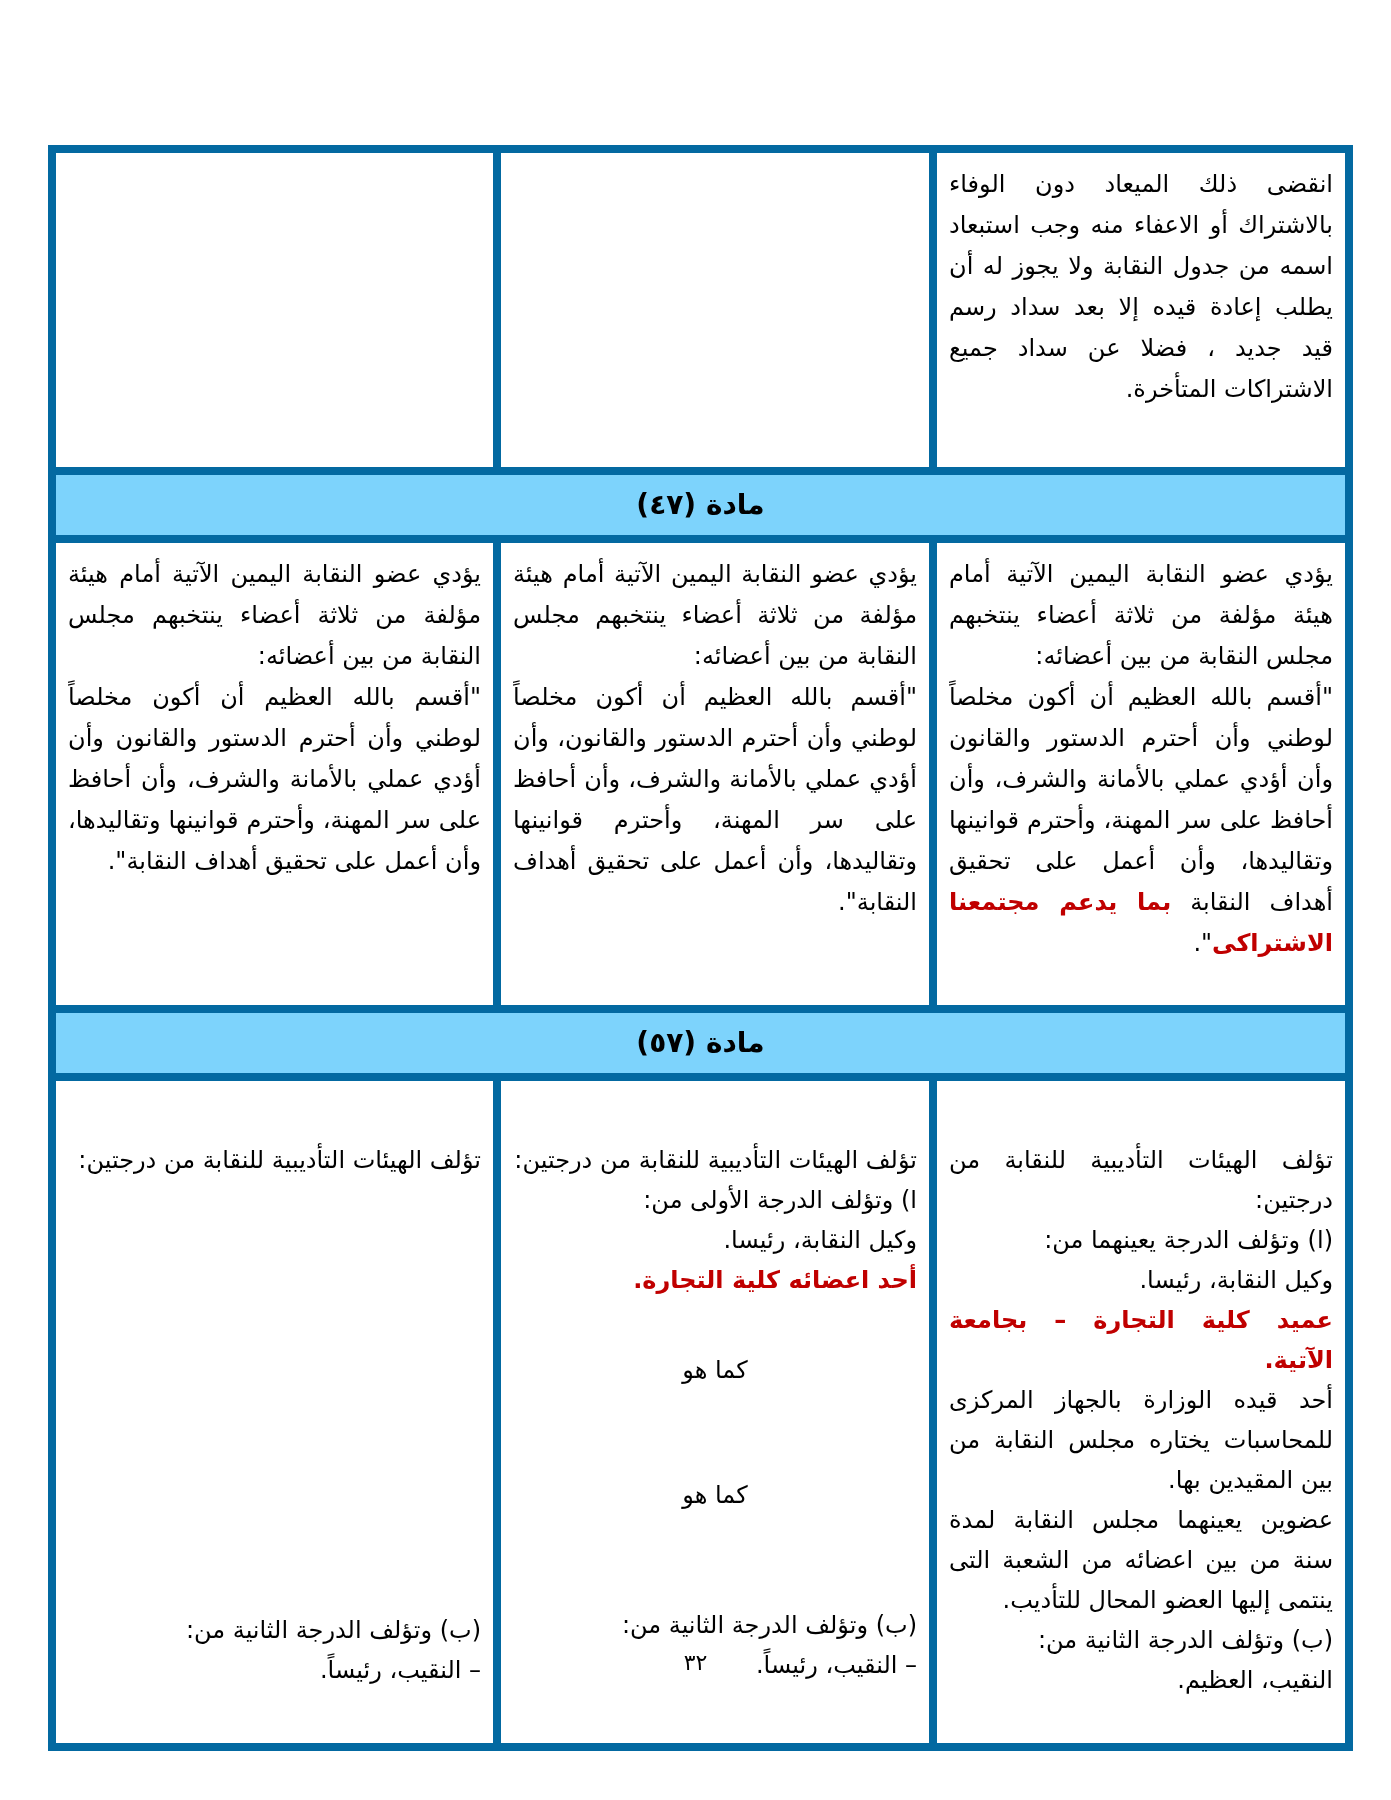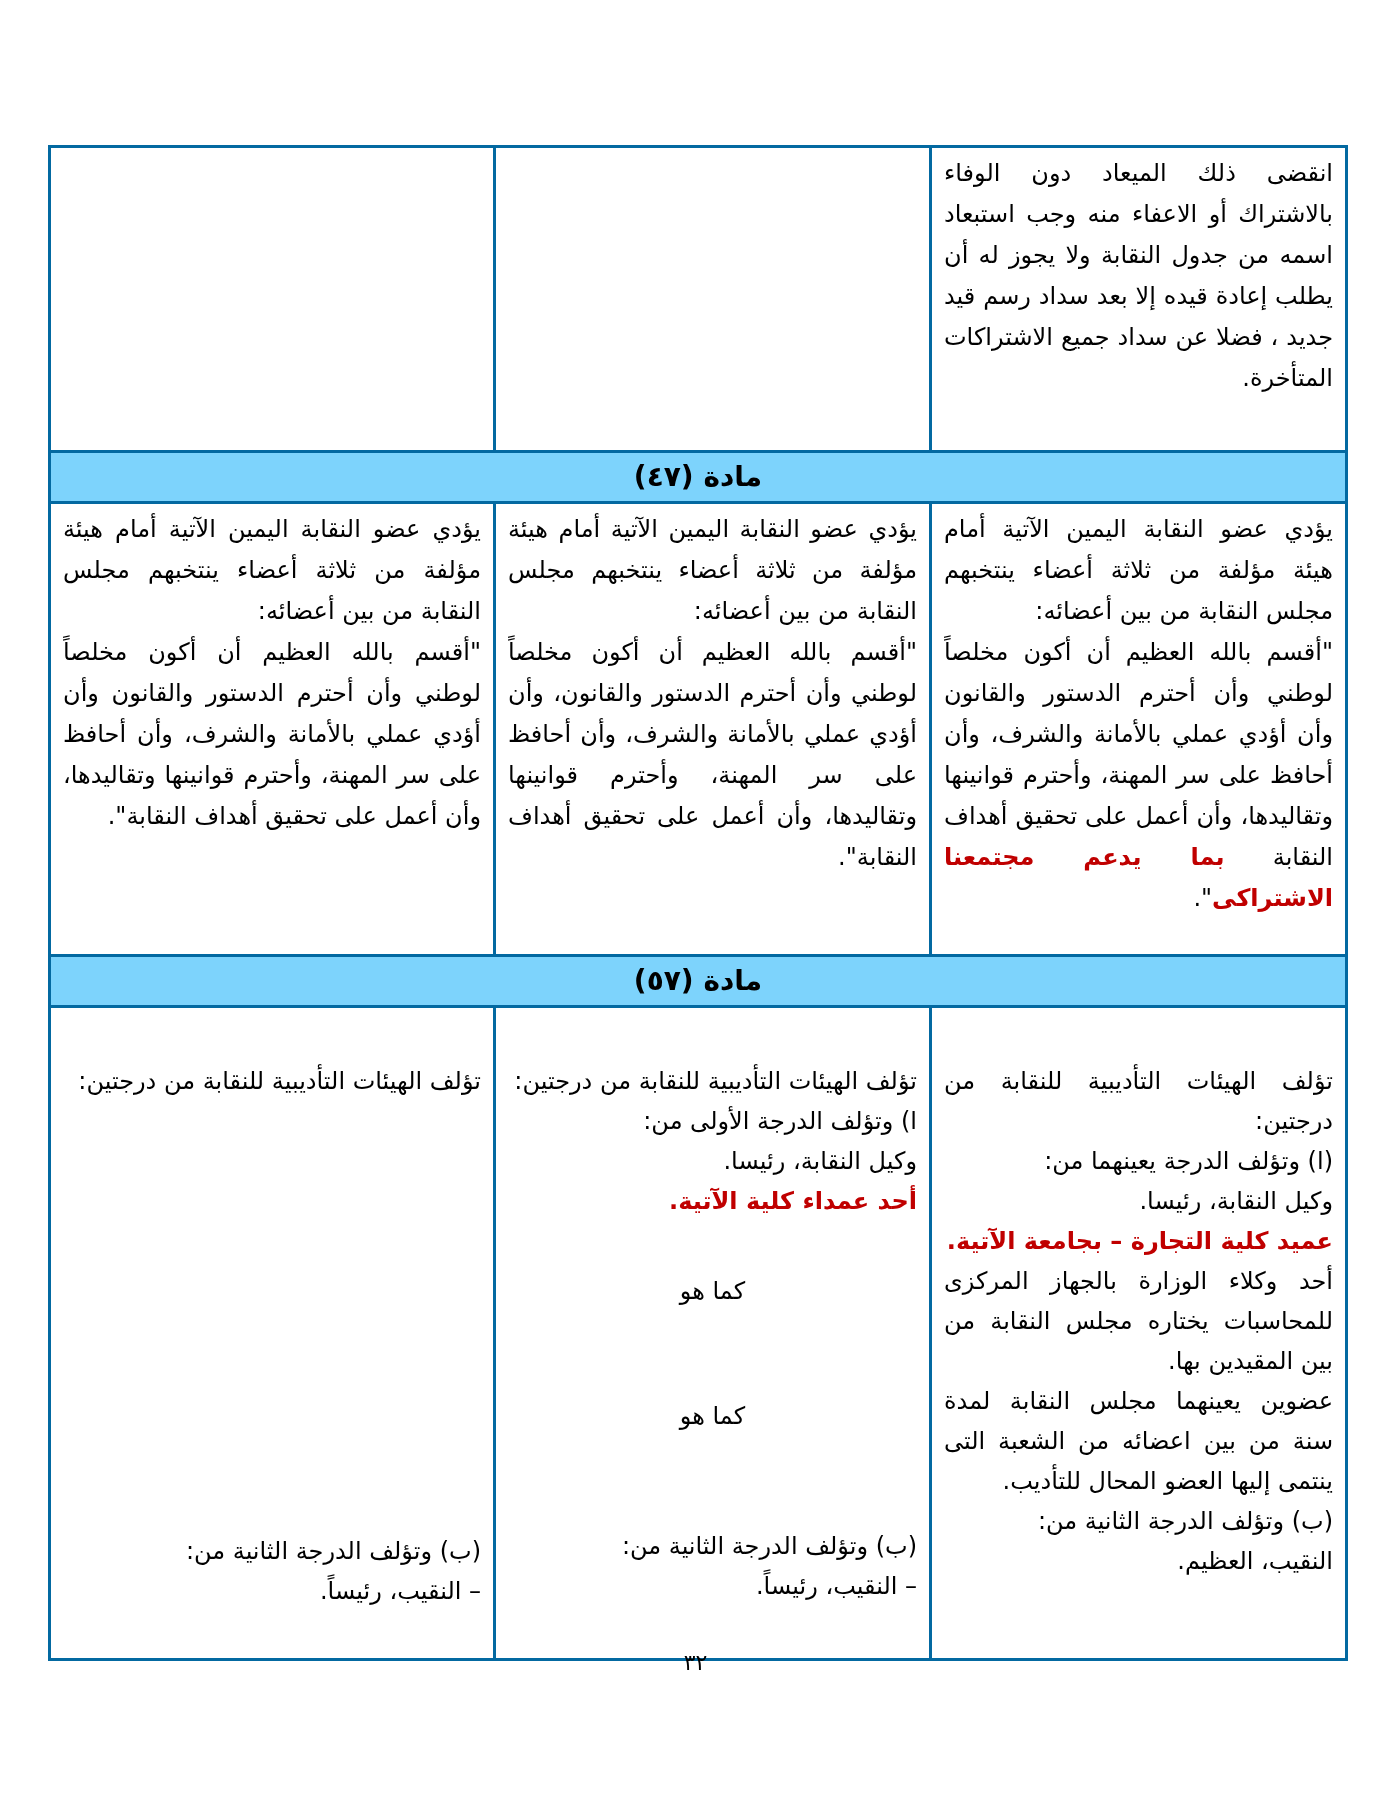--- a/index.html
+++ b/index.html
@@ -5,21 +5,21 @@
   html,body{margin:0;padding:0;}
   body{
     width:1391px;height:1800px;background:#ffffff;position:relative;
     font-family:"DejaVu Sans", sans-serif;color:#000;direction:rtl;
   }
   .doc-table{
     position:absolute;top:145px;left:48px;width:1297px;
     border-collapse:collapse;table-layout:fixed;
   }
   .doc-table td,.doc-table th{
-    border:3px solid #0369a1;vertical-align:top;padding:5px 12px;
+    border:8px solid #0369a1;vertical-align:top;padding:11px 12px;
   }
   .doc-table{border:3px solid #000;}
   .article-header{
     background:#7dd3fc;text-align:center;font-weight:bold;
     font-size:28px;line-height:38px;padding:2px 0;
   }
   .box{overflow:hidden;}
   .box-r1{height:292px;}
   .box-r3{height:440px;}
   .box-r5{height:592px;margin-top:48px;}
@@ -93,32 +93,32 @@
     <th colspan="3" class="article-header">مادة (٥٧)</th>
   </tr>
 
   <tr>
     <td>
       <div class="box box-r5">
         <p class="p p57">تؤلف الهيئات التأديبية للنقابة من درجتين:</p>
         <p class="p p57">(ا) وتؤلف الدرجة يعينهما من:</p>
         <p class="p p57">وكيل النقابة، رئيسا.</p>
         <p class="p p57 red">عميد كلية التجارة – بجامعة الآتية.</p>
-        <p class="p p57">أحد وكلاء الوزارة بالجهاز المركزى للمحاسبات يختاره مجلس النقابة من بين المقيدين بها.</p>
+        <p class="p p57">أحد قيده الوزارة بالجهاز المركزى للمحاسبات يختاره مجلس النقابة من بين المقيدين بها.</p>
         <p class="p p57">عضوين يعينهما مجلس النقابة لمدة سنة من بين اعضائه من الشعبة التى ينتمى إليها العضو المحال للتأديب.</p>
         <p class="p p57">(ب) وتؤلف الدرجة الثانية من:</p>
         <p class="p p57">النقيب، العظيم.</p>
       </div>
     </td>
     <td>
       <div class="box box-r5">
         <p class="p p57">تؤلف الهيئات التأديبية للنقابة من درجتين:</p>
         <p class="p p57">ا) وتؤلف الدرجة الأولى من:</p>
         <p class="p p57">وكيل النقابة، رئيسا.</p>
-        <p class="p p57 red">أحد عمداء كلية الآتية.</p>
+        <p class="p p57 red">أحد اعضائه كلية التجارة.</p>
         <p class="p p57 center mt-same1">كما هو</p>
         <p class="p p57 center mt-same2">كما هو</p>
         <p class="p p57 mt-b-mid">(ب) وتؤلف الدرجة الثانية من:</p>
         <p class="p p57">– النقيب، رئيساً.</p>
       </div>
     </td>
     <td>
       <div class="box box-r5">
         <p class="p p57">تؤلف الهيئات التأديبية للنقابة من درجتين:</p>
         <p class="p p57 mt-b-left">(ب) وتؤلف الدرجة الثانية من:</p>

